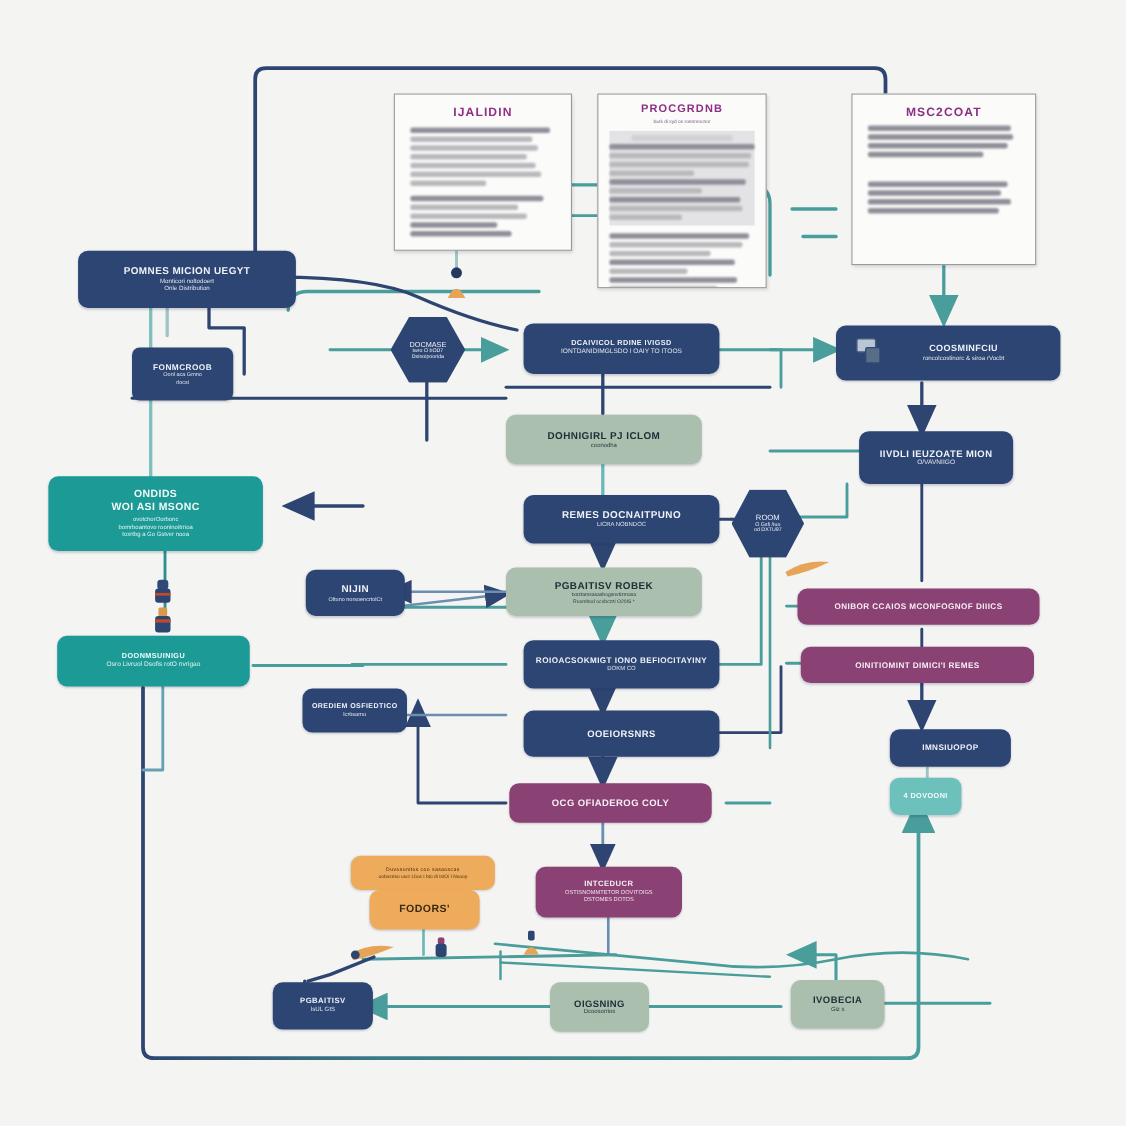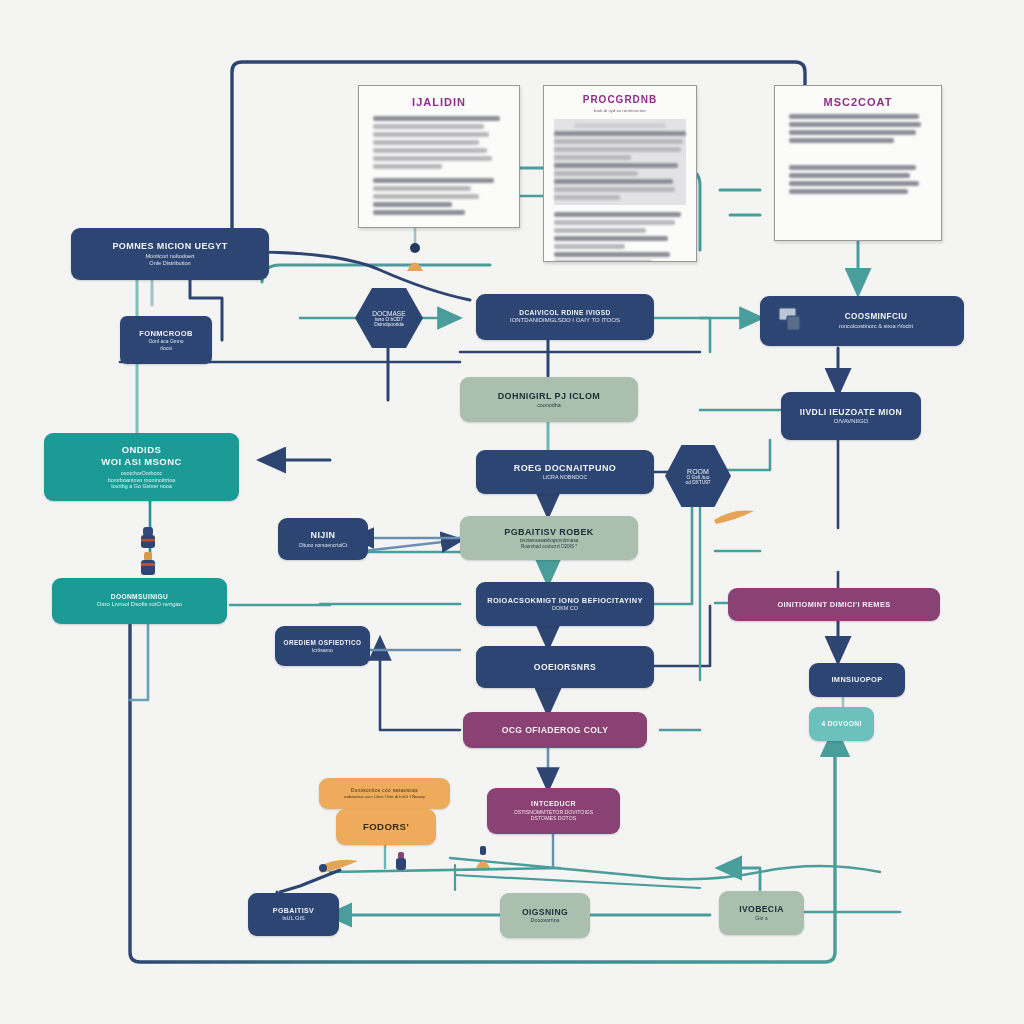--- a/index.html
+++ b/index.html
@@ -284,21 +284,21 @@
     <div class="t">DCAIVICOL RDINE IVIGSD</div>
     <div class="s" style="font-size:6px;">IONTDANIDIMGLSDO I OAIY TO ITOOS</div>
   </div>
 
   <div class="node n-sage" style="left:460px;top:377px;width:178px;height:45px;font-size:9px;">
     <div class="t">DOHNIGIRL PJ ICLOM</div>
     <div class="s" style="font-size:5.4px;">coonodha</div>
   </div>
 
   <div class="node n-navy" style="left:460px;top:450px;width:178px;height:44px;font-size:9px;">
-    <div class="t">ROEG DOCNAITPUNO</div>
+    <div class="t">REMES DOCNAITPUNO</div>
     <div class="s" style="font-size:5.4px;">LICRA NOBNDOC</div>
   </div>
 
   <div class="node n-sage" style="left:460px;top:516px;width:178px;height:44px;font-size:9px;">
     <div class="t">PGBAITISV ROBEK</div>
     <div class="s" style="font-size:4.6px;white-space:pre-line;">txsztamsasasbogsnvtizmasa
 Roombod ocvbczzi O20IS *</div>
   </div>
 
   <div class="node n-navy" style="left:460px;top:582px;width:178px;height:44px;font-size:7.4px;">
@@ -345,26 +345,29 @@
     <div class="t">IIVDLI IEUZOATE MION</div>
     <div class="s" style="font-size:6px;">O/VAVNIIGO</div>
   </div>
 
   <div class="hex" style="left:665px;top:445px;width:66px;height:62px;font-size:7px;">
     <div class="t">ROOM</div>
     <div class="s" style="font-size:4.8px;white-space:pre-line;">O Gsfi /tuo
 od DXTU97</div>
   </div>
 
+  <div class="node n-purple" style="left:725px;top:535px;width:220px;height:33px;font-size:7.4px;">
+    <div class="t">ONIBOR CCAIOS MCONFOGNOF DIIICS</div>
+  </div>
 
   <div class="node n-purple" style="left:728px;top:588px;width:212px;height:33px;font-size:7.4px;">
     <div class="t">OINITIOMINT DIMICI'I REMES</div>
   </div>
 
-  <div class="node n-navy" style="left:793px;top:663px;width:96px;height:34px;font-size:7.4px;">
+  <div class="node n-navy" style="left:793px;top:663px;width:110px;height:34px;font-size:7.4px;">
     <div class="t">IMNSIUOPOP</div>
   </div>
 
   <div class="node n-teal-lt" style="left:809px;top:707px;width:65px;height:34px;font-size:6.6px;">
     <div class="t">4 DOVOONI</div>
   </div>
 
   <div class="node n-orange" style="left:319px;top:778px;width:131px;height:31px;font-size:4.6px;">
     <div class="t" style="font-weight:normal;">Duvosonitos coo sasaoscas</div>
     <div class="s" style="font-size:4.4px;">oobosrtso uscr Lbos I bto di tstOi I Noaop</div>

